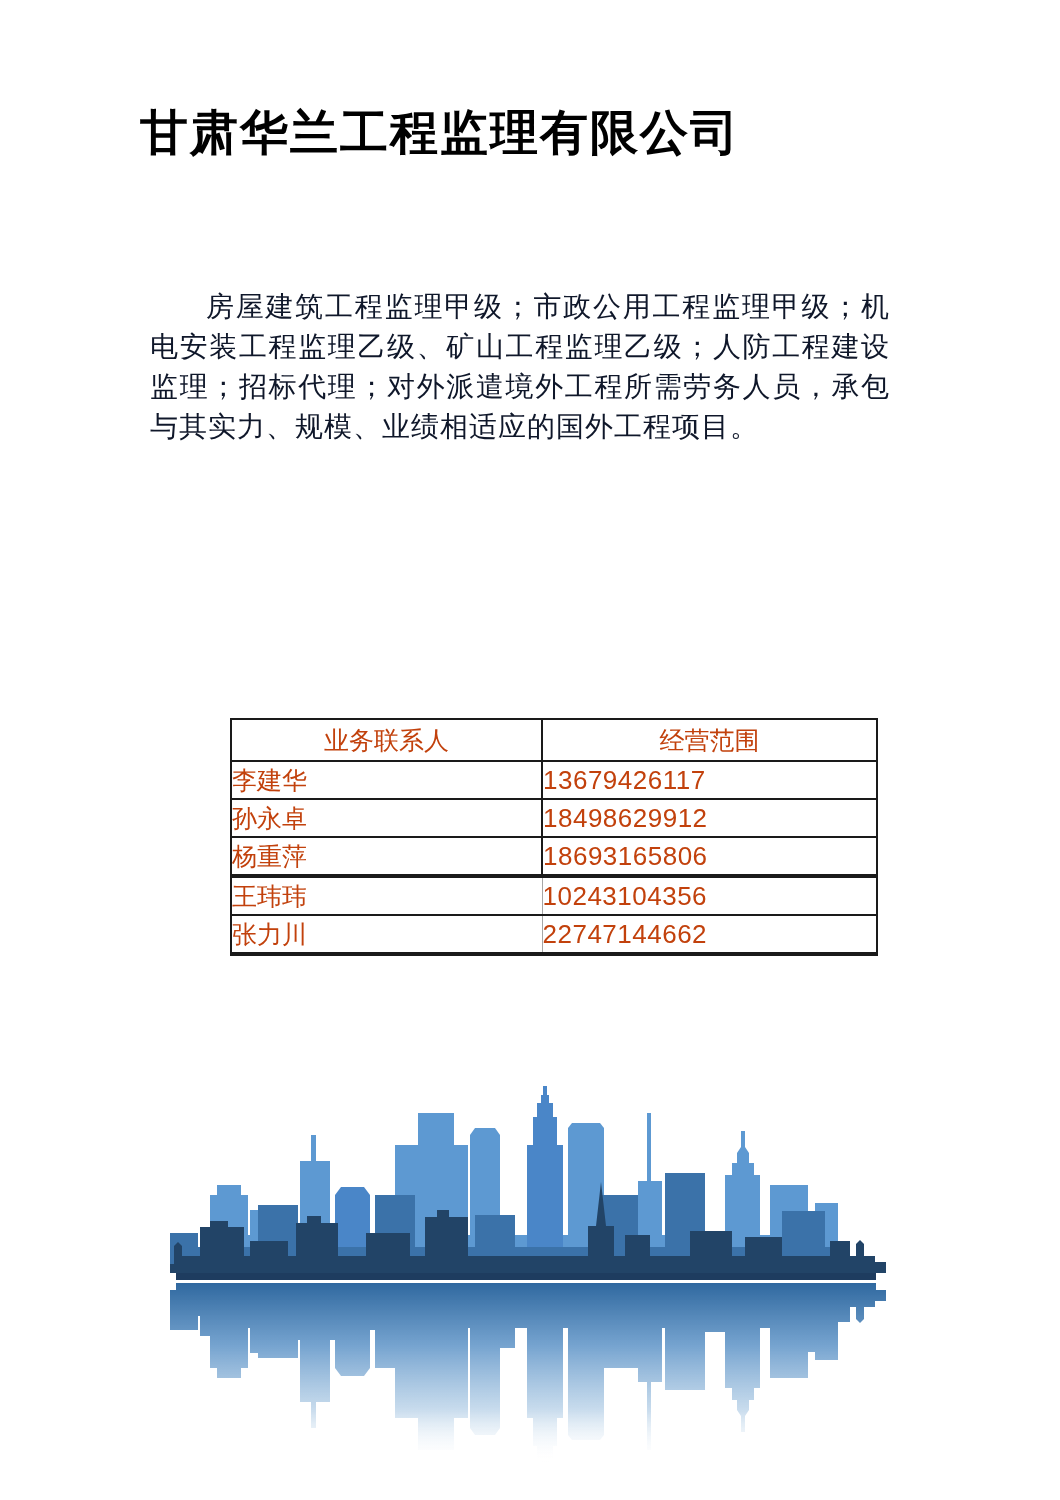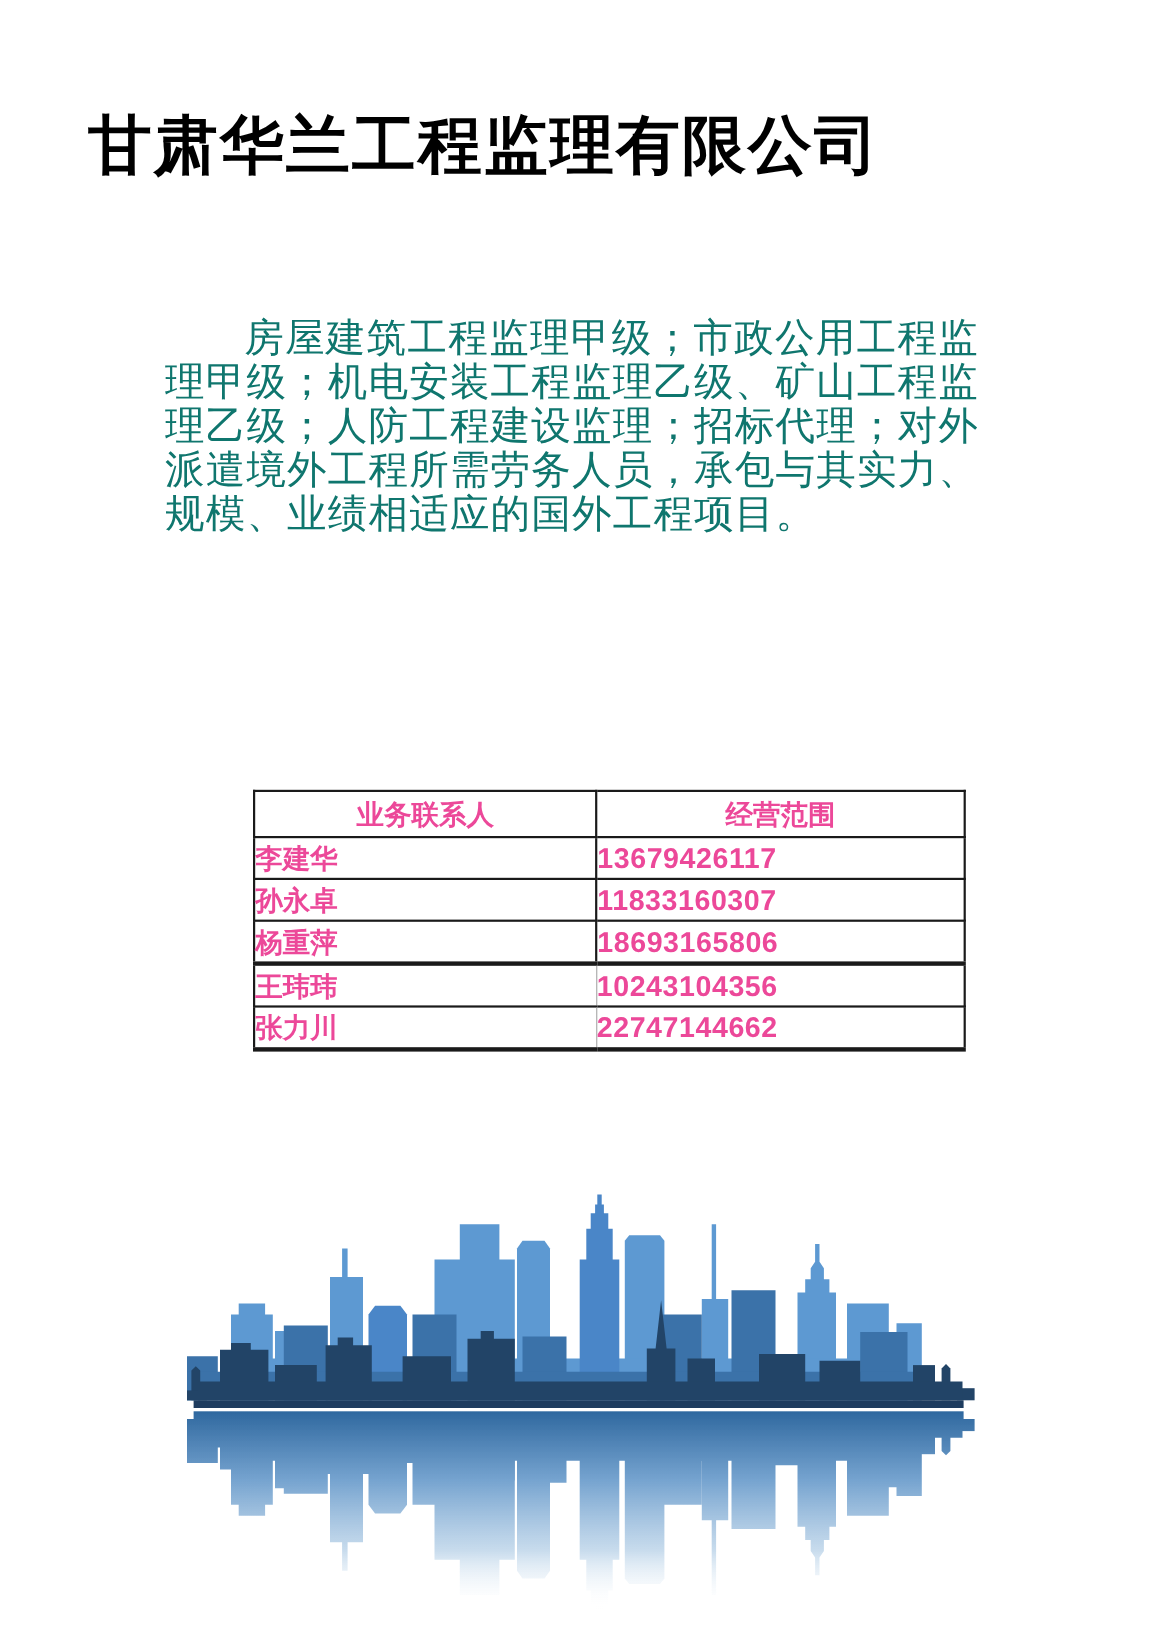--- a/index.html
+++ b/index.html
@@ -8,53 +8,53 @@
     background:#ffffff;
     position:relative;
     font-family:"Liberation Sans", sans-serif;
     color:#000;
     overflow:hidden;
   }
   .doc-title{
     position:absolute;
     top:96px;left:0;width:880px;
     text-align:center;
-    font-size:58px;
+    font-size:48px;
     font-weight:bold;
     line-height:74px;
     letter-spacing:2px;
     color:#000;
   }
   .scope-paragraph{
     position:absolute;
     top:287px;left:150px;width:740px;
-    font-size:36px;
+    font-size:28px;
     line-height:40px;
     text-align:justify;
     text-justify:inter-ideograph;
     text-indent:2em;
     letter-spacing:1px;
-    color:#0f766e;
+    color:#0f172a;
   }
   table.contacts{
     position:absolute;
     top:718px;left:230px;
     width:646px;
     border-collapse:collapse;
     table-layout:fixed;
   }
   table.contacts col.c-name{width:311px;}
   table.contacts col.c-phone{width:335px;}
   table.contacts th, table.contacts td{
     border:2px solid #1a1a1a;
     vertical-align:middle;
     padding:0;
-    font-weight:bold;
+    font-weight:normal;
     font-size:25px;
-    color:#ec4899;
+    color:#c2410c;
   }
   table.contacts th{height:40px;}
   table.contacts td{height:36px;border-radius:16px;}
   table.contacts td.phone{font-size:26px;letter-spacing:0.5px;margin-left:39px;}
   table.contacts{border-bottom:4px solid #1a1a1a;}
   tr.sep-above th, tr.sep-above td{border-top:4px solid #1a1a1a;}
   tr.thin-divider td.name{border-right:1px solid #a6a6a6;}
   tr.thin-divider td.phone{border-left:1px solid #a6a6a6;}
   tr.last td{border-bottom:4px solid #1a1a1a;}
   .skyline-wrap{
@@ -83,21 +83,21 @@
       <th>经营范围</th>
     </tr>
   </thead>
   <tbody>
     <tr>
       <td class="name">李建华</td>
       <td class="phone">13679426117</td>
     </tr>
     <tr>
       <td class="name">孙永卓</td>
-      <td class="phone">11833160307</td>
+      <td class="phone">18498629912</td>
     </tr>
     <tr>
       <td class="name">杨重萍</td>
       <td class="phone">18693165806</td>
     </tr>
     <tr class="sep-above thin-divider">
       <td class="name">王玮玮</td>
       <td class="phone">10243104356</td>
     </tr>
     <tr class="thin-divider last">

